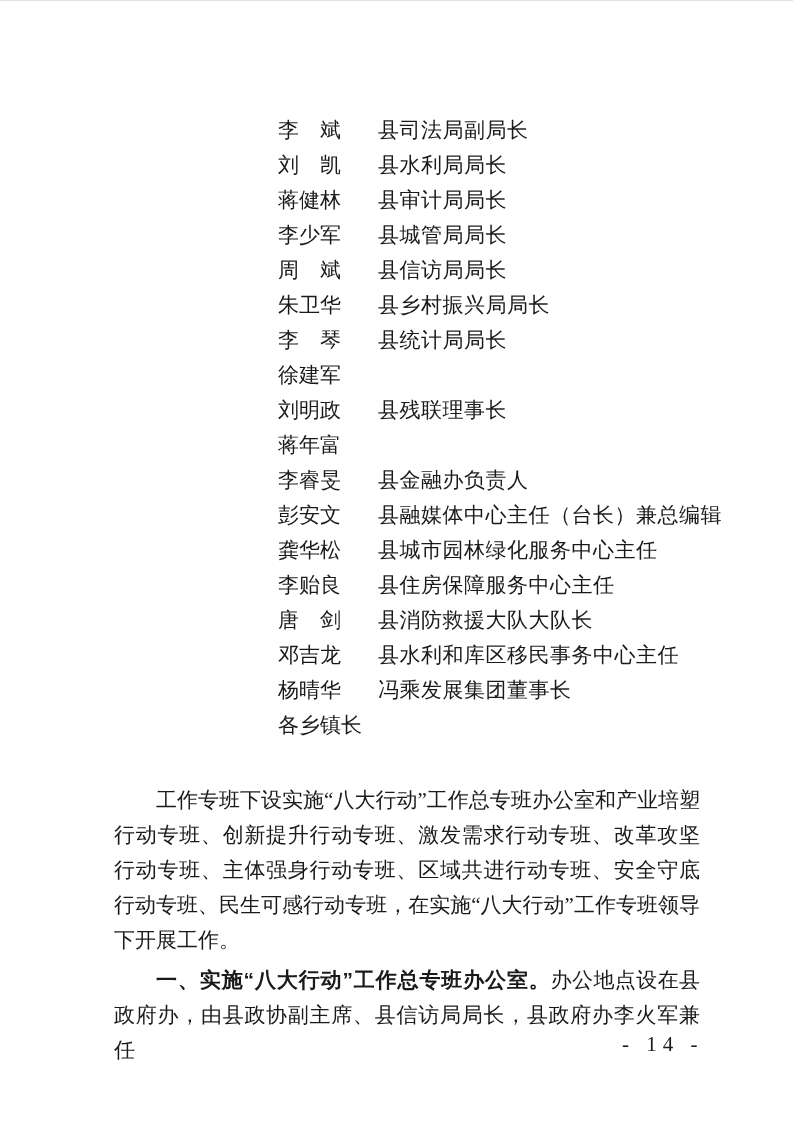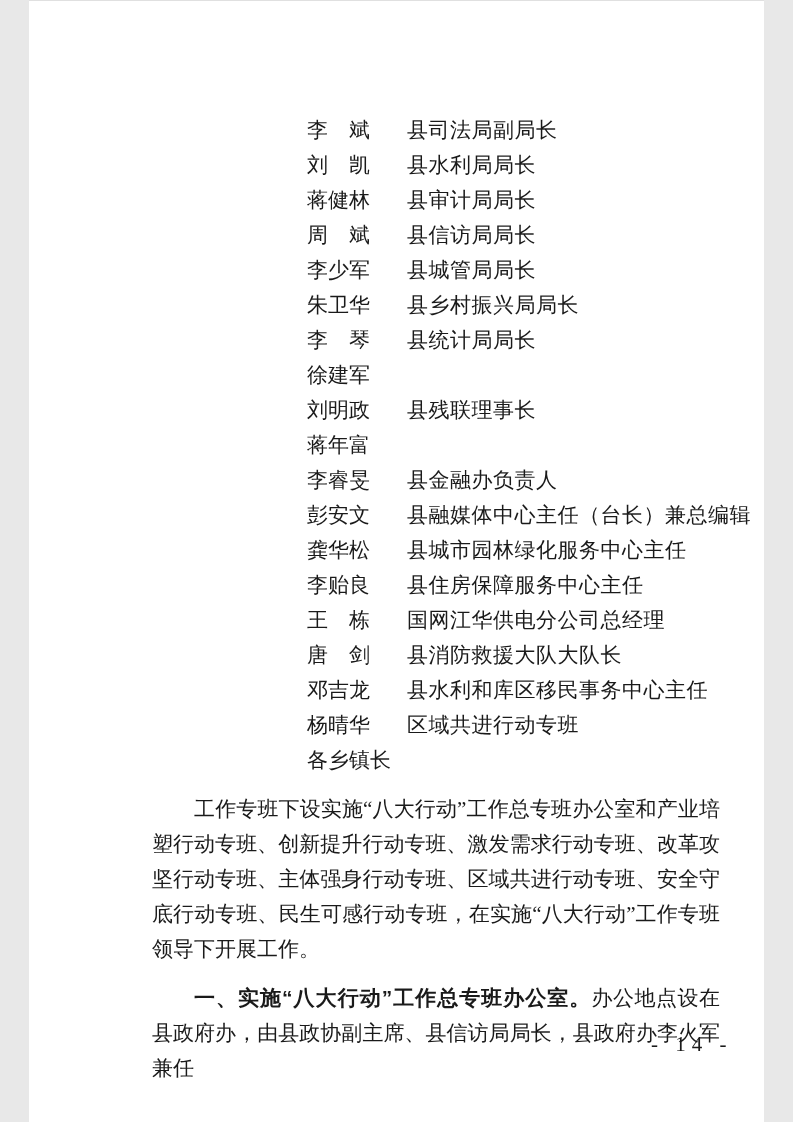--- a/index.html
+++ b/index.html
@@ -2,21 +2,21 @@
 <html lang="zh"><head>
 <meta charset="utf-8">
 <style>
   html, body { margin: 0; padding: 0; }
   body {
     background: #e8e8e8;
     font-family: "Liberation Serif", "DejavU Serif", serif;
   }
   .page {
     position: relative;
-    width: 735px;
+    width: 793px;
     height: 1122px;
     margin: 0 auto;
     background: #ffffff;
     border-top: 1px solid #e0e0e0;
     color: #1a1a1a;
     overflow: hidden;
     font-family: "Liberation Serif", "DejaVu Serif", serif;
   }
   
   .roster {
@@ -42,21 +42,21 @@
   .body-text {
     position: absolute;
     top: 778px;
     left: 110px;
     width: 594px;
     font-size: 21px;
     line-height: 35px;
     text-align: justify;
   }
   .body-text p {
-    margin: 13px;
+    margin: 4px;
     text-indent: 42px;
   }
   .section-heading {
     font-family: "Liberation Sans", "DejaVu Sans", sans-serif;
     font-weight: 700;
     letter-spacing: 0.5px;
   }
   
   .page-number {
     position: absolute;
@@ -81,26 +81,26 @@
     </div>
       <div class="roster-row">
       <span class="roster-name">刘　凯</span>
       <span class="roster-title">县水利局局长</span>
     </div>
       <div class="roster-row">
       <span class="roster-name">蒋健林</span>
       <span class="roster-title">县审计局局长</span>
     </div>
       <div class="roster-row">
+      <span class="roster-name">李少军</span>
+      <span class="roster-title">县城管局局长</span>
+    </div>
+      <div class="roster-row">
       <span class="roster-name">周　斌</span>
       <span class="roster-title">县信访局局长</span>
-    </div>
-      <div class="roster-row">
-      <span class="roster-name">李少军</span>
-      <span class="roster-title">县城管局局长</span>
     </div>
       <div class="roster-row">
       <span class="roster-name">朱卫华</span>
       <span class="roster-title">县乡村振兴局局长</span>
     </div>
       <div class="roster-row">
       <span class="roster-name">李　琴</span>
       <span class="roster-title">县统计局局长</span>
     </div>
       <div class="roster-row">
@@ -123,34 +123,30 @@
     </div>
       <div class="roster-row">
       <span class="roster-name">龚华松</span>
       <span class="roster-title">县城市园林绿化服务中心主任</span>
     </div>
       <div class="roster-row">
       <span class="roster-name">李贻良</span>
       <span class="roster-title">县住房保障服务中心主任</span>
     </div>
       <div class="roster-row">
-      <span class="roster-name">王　栋</span>
-      <span class="roster-title">国网江华供电分公司总经理</span>
-    </div>
-      <div class="roster-row">
       <span class="roster-name">唐　剑</span>
       <span class="roster-title">县消防救援大队大队长</span>
     </div>
       <div class="roster-row">
       <span class="roster-name">邓吉龙</span>
       <span class="roster-title">县水利和库区移民事务中心主任</span>
     </div>
       <div class="roster-row">
       <span class="roster-name">杨晴华</span>
-      <span class="roster-title">区域共进行动专班</span>
+      <span class="roster-title">冯乘发展集团董事长</span>
     </div>
       <div class="roster-row">
       <span class="roster-name">各乡镇长</span>
       <span class="roster-title"></span>
     </div>
     </div>
 
   <div class="body-text">
     <p>工作专班下设实施“八大行动”工作总专班办公室和产业培塑行动专班、创新提升行动专班、激发需求行动专班、改革攻坚行动专班、主体强身行动专班、区域共进行动专班、安全守底行动专班、民生可感行动专班，在实施“八大行动”工作专班领导下开展工作。</p>
     <p><span class="section-heading">一、实施“八大行动”工作总专班办公室。</span><span>办公地点设在县政府办，由县政协副主席、县信访局局长，县政府办李火军兼任</span></p>

